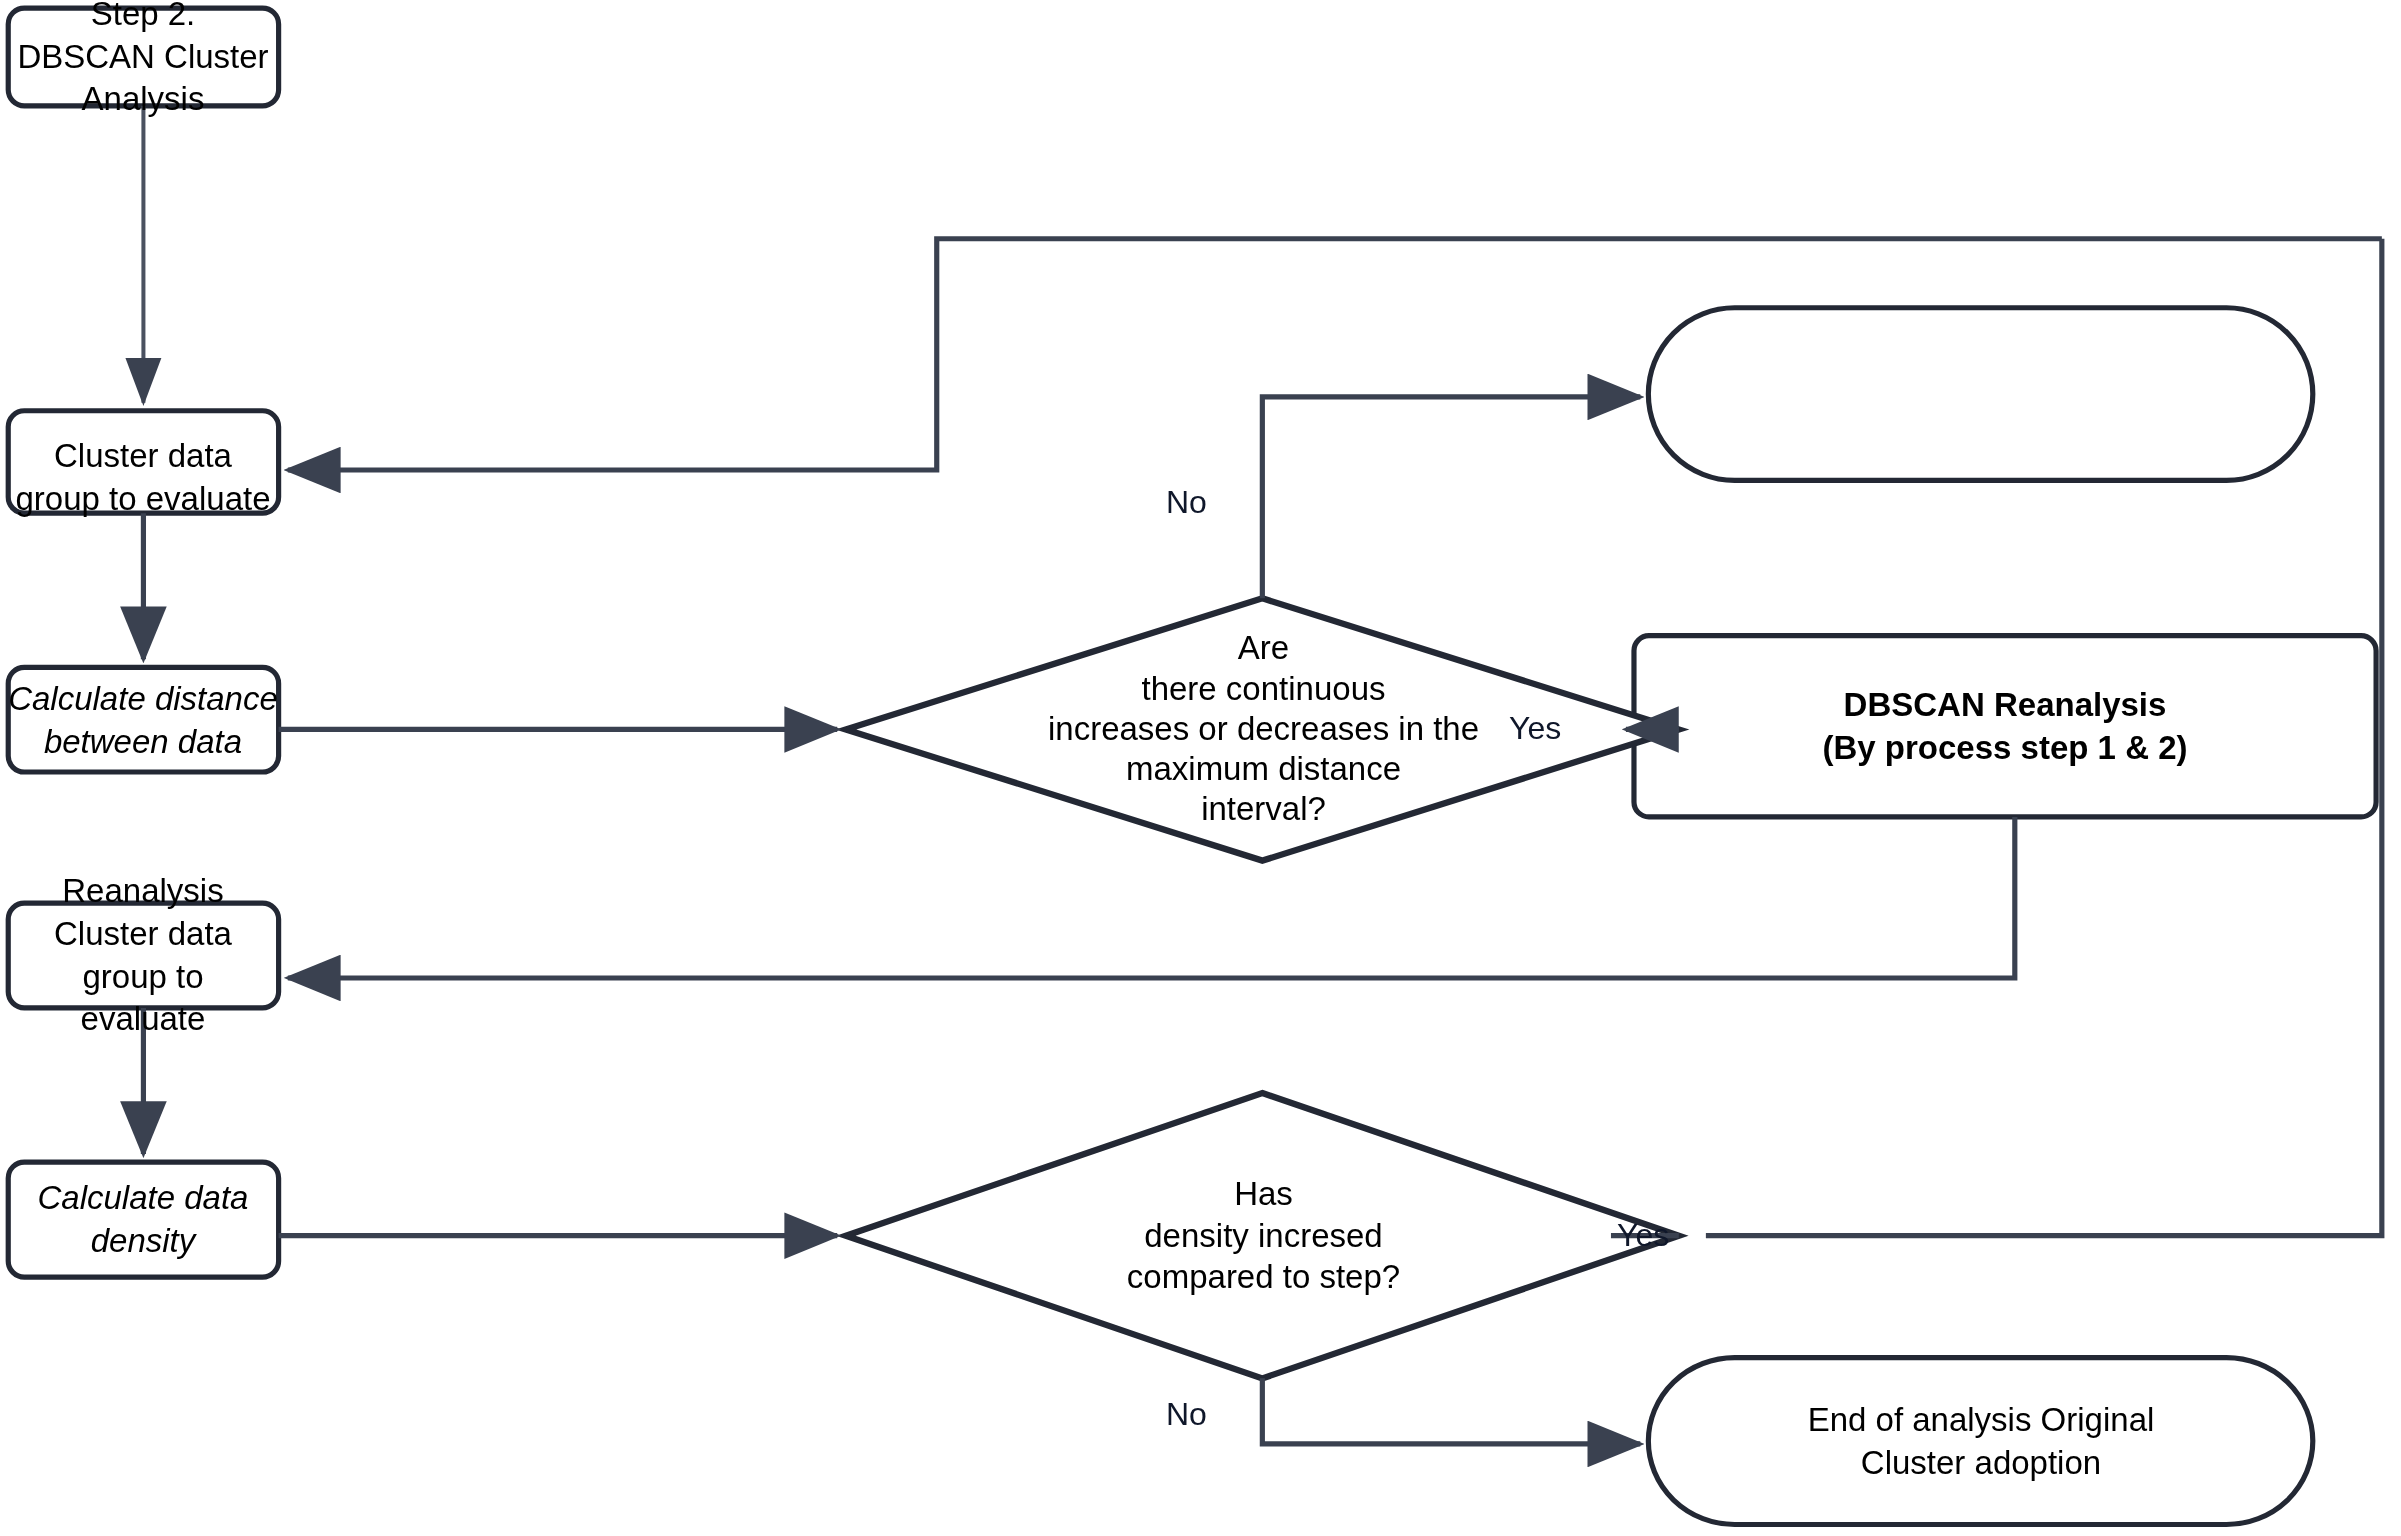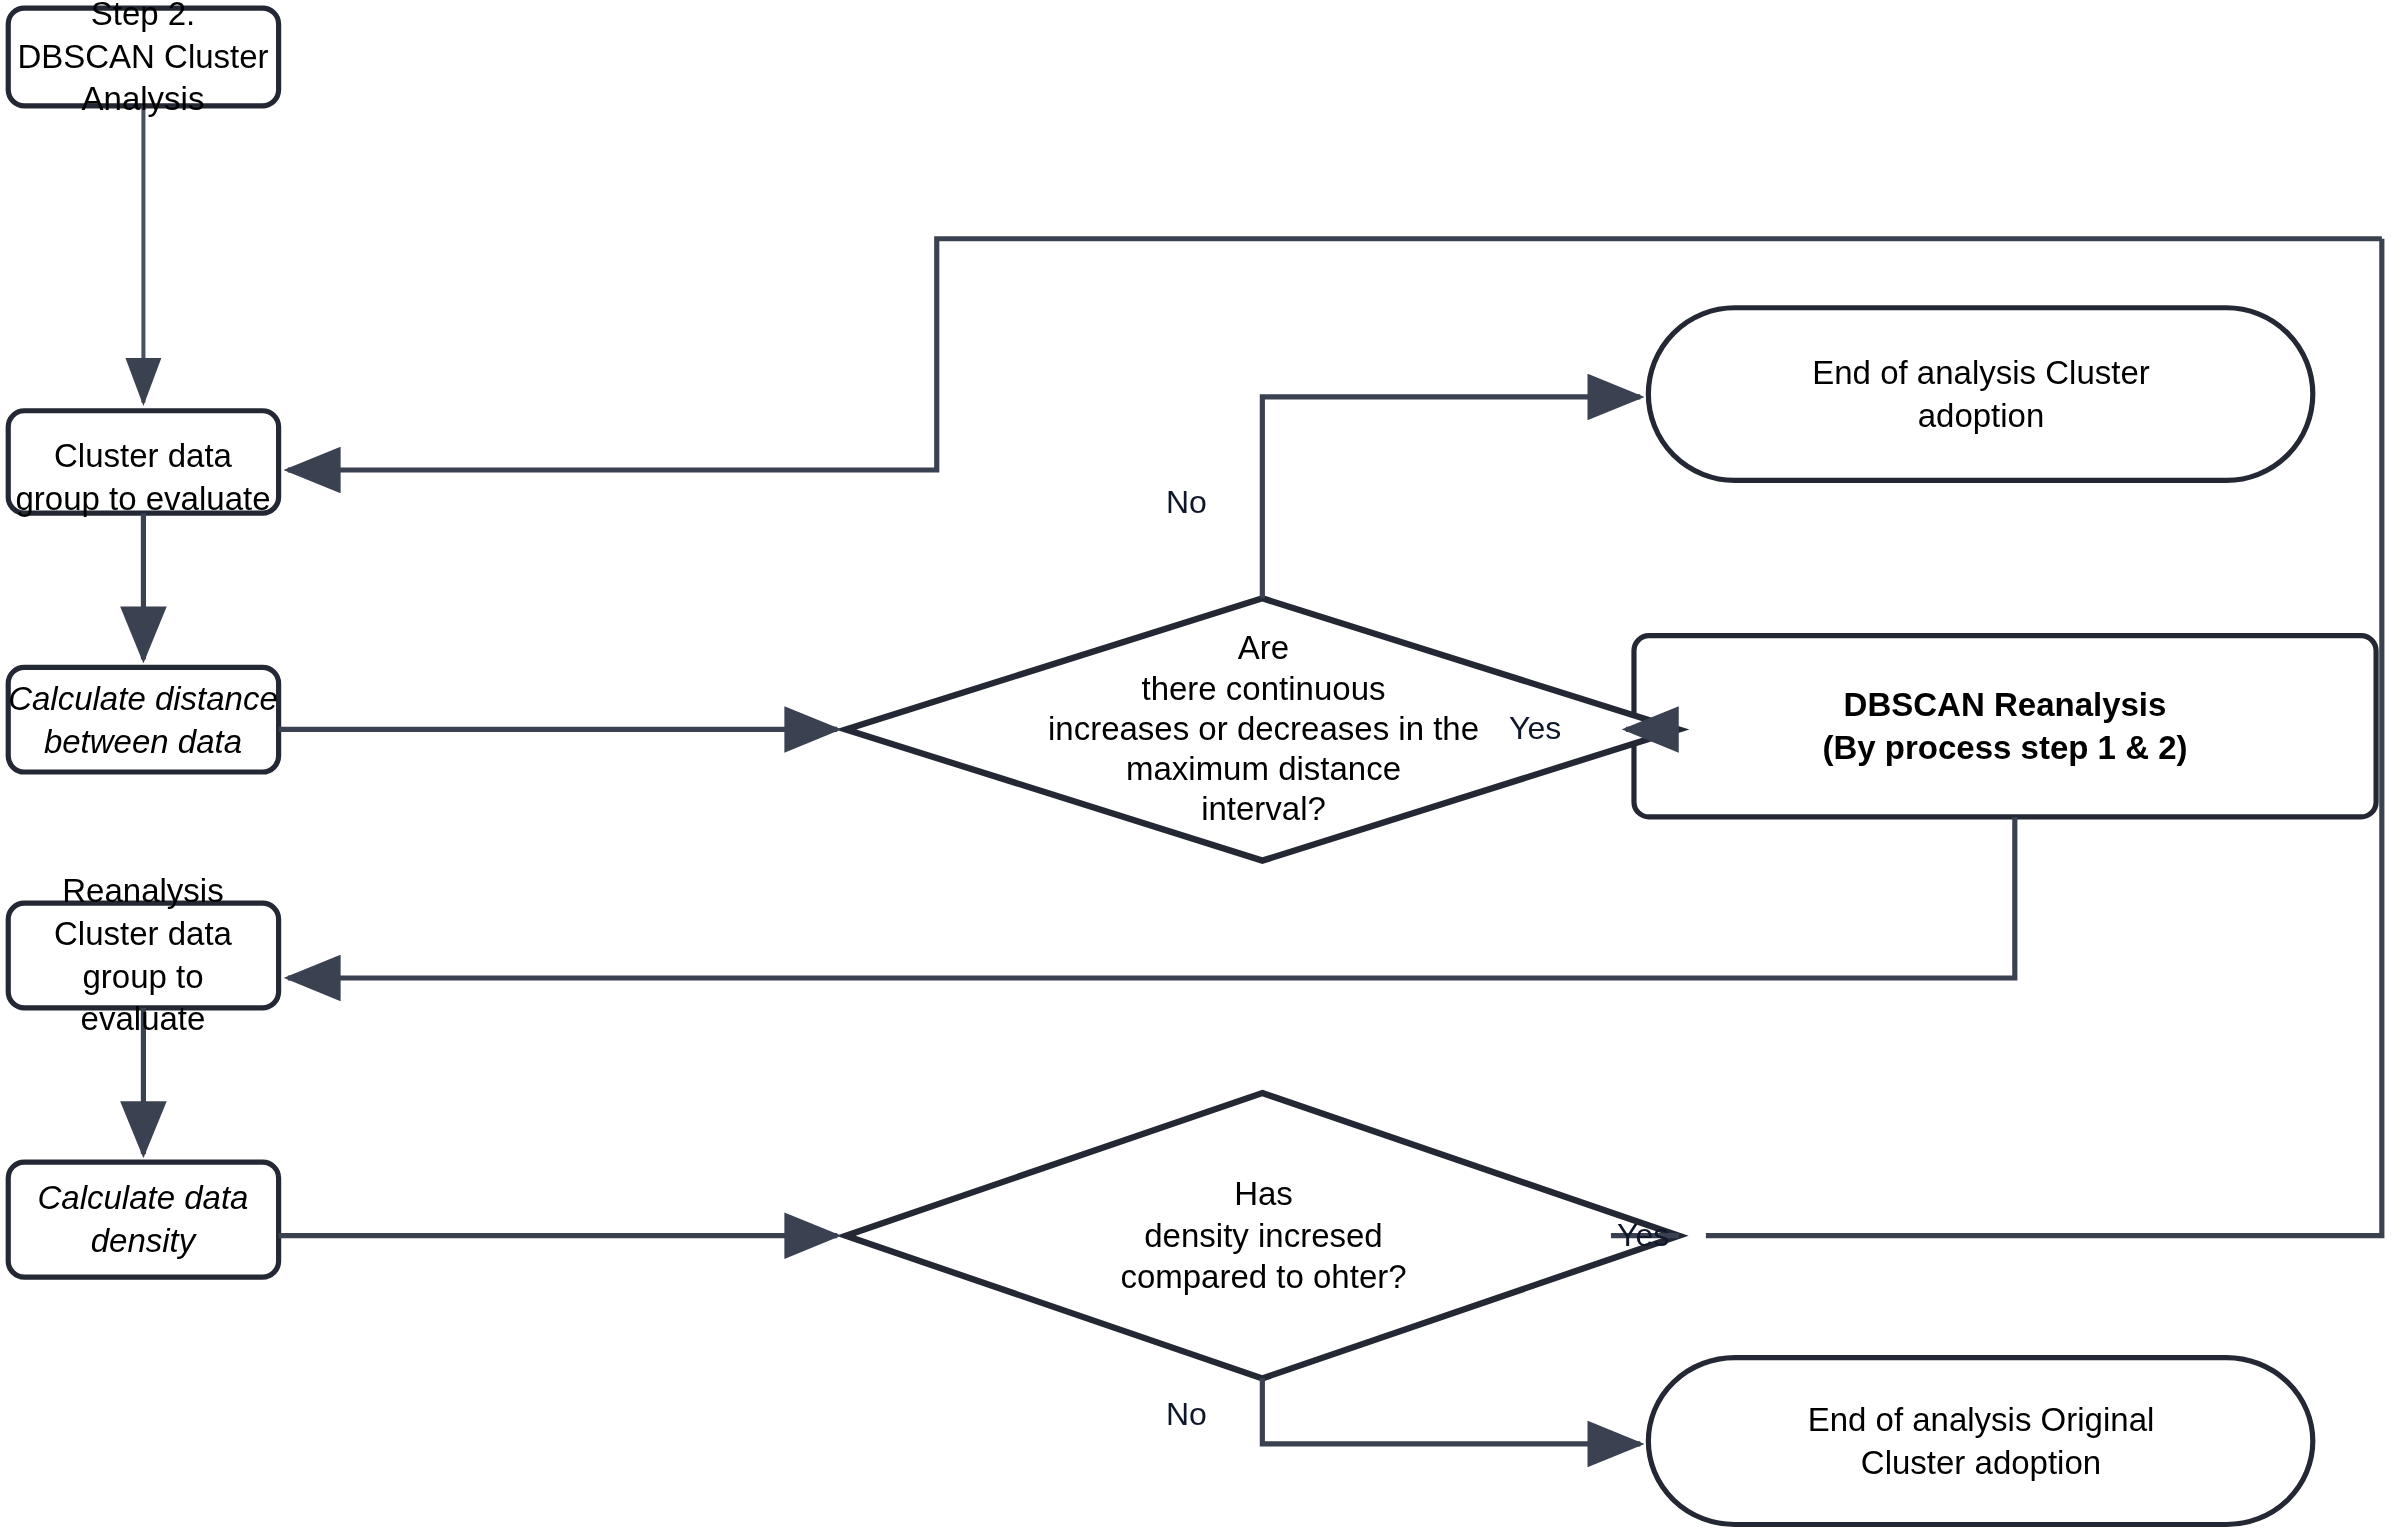--- a/index.html
+++ b/index.html
@@ -139,35 +139,33 @@
   <div class="label" style="left:8px; top:668px; width:270px; height:105px;font-style:italic;">Calculate distance between data</div>
 
   <div class="label" style="left:8px; top:903px; width:270px; height:105px;">Reanalysis Cluster data group to
 evaluate</div>
 
   <div class="label" style="left:8px; top:1162px; width:270px; height:115px;font-style:italic;">Calculate data density</div>
 
   <div class="label" style="left:1634px; top:636px; width:742px; height:181px;font-weight:bold;">DBSCAN Reanalysis
 (By process step 1 &amp; 2)</div>
 
-  <div class="label" style="left:1660px; top:308px; width:642px; height:173px;">End of analysis Cluster
-adoption</div>
 
   <div class="label" style="left:1660px; top:1358px; width:642px; height:167px;">End of analysis Original
 Cluster adoption</div>
 
   <div class="label" style="left:898px; top:598px; width:731px; height:262px; line-height:1.22;">Are
 there continuous
 increases or decreases in the
 maximum distance
 interval?</div>
 
   <div class="label" style="left:921px; top:1093px; width:685px; height:285px; line-height:1.26;">Has
 density incresed
-compared to ohter?</div>
+compared to step?</div>
 
   <div class="elabel" style="left:1166px; top:486px;">No</div>
 
   <div class="elabel" style="left:1509px; top:712px;">Yes</div>
 
   <div class="elabel" style="left:1617px; top:1219px;">Yes</div>
 
   <div class="elabel" style="left:1166px; top:1398px;">No</div>
 
 </div>

